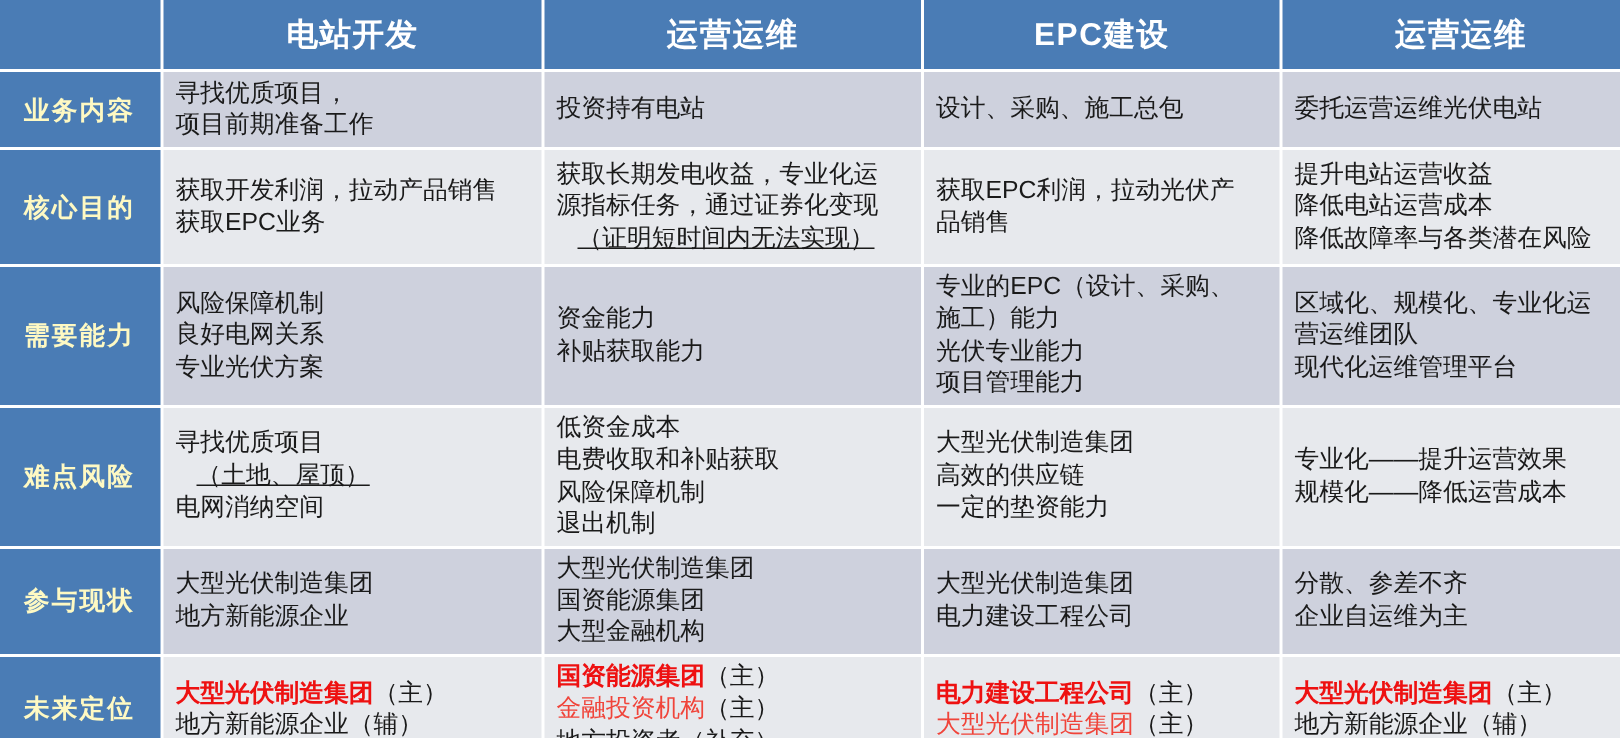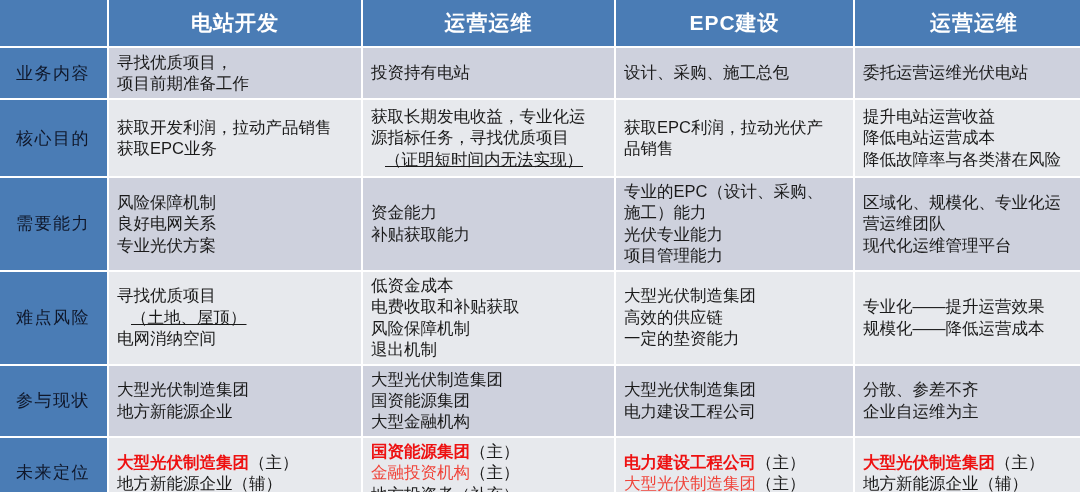--- a/index.html
+++ b/index.html
@@ -42,23 +42,23 @@
     font-weight:bold;
     letter-spacing:1px;
     text-align:center;
     vertical-align:middle;
     height:46px;
     padding:0 20px;
     border:0;
   }
   th.rowhead{
     background:#4a7cb5;
-    color:#0f172a;
+    color:#fef9c3;
     font-size:17px;
-    font-weight:normal;
+    font-weight:bold;
     letter-spacing:1.5px;
     text-align:center;
     vertical-align:middle;
     padding:0 2px;
     border:0;
     margin-left:32px;
   }
   td.cell{
     vertical-align:middle;
     padding:3px 6px 3px 8px;
@@ -109,21 +109,21 @@
         <tr class="r1 band-dark">
           <th class="rowhead">业务内容</th>
           <td class="cell"><span class="ln">寻找优质项目，</span><span class="ln">项目前期准备工作</span></td>
           <td class="cell"><span class="ln">投资持有电站</span></td>
           <td class="cell"><span class="ln">设计、采购、施工总包</span></td>
           <td class="cell"><span class="ln">委托运营运维光伏电站</span></td>
         </tr>
         <tr class="r2 band-light">
           <th class="rowhead">核心目的</th>
           <td class="cell"><span class="ln">获取开发利润，拉动产品销售</span><span class="ln">获取EPC业务</span></td>
-          <td class="cell"><span class="ln">获取长期发电收益，专业化运</span><span class="ln">源指标任务，寻找优质项目</span><span class="ln ind" style="padding-left: 14px;">（证明短时间内无法实现）</span></td>
+          <td class="cell"><span class="ln">获取长期发电收益，专业化运</span><span class="ln">源指标任务，通过证券化变现</span><span class="ln ind" style="padding-left: 14px;">（证明短时间内无法实现）</span></td>
           <td class="cell"><span class="ln">获取EPC利润，拉动光伏产</span><span class="ln">品销售</span></td>
           <td class="cell"><span class="ln">提升电站运营收益</span><span class="ln">降低电站运营成本</span><span class="ln">降低故障率与各类潜在风险</span></td>
         </tr>
         <tr class="r3 band-dark">
           <th class="rowhead">需要能力</th>
           <td class="cell"><span class="ln">风险保障机制</span><span class="ln">良好电网关系</span><span class="ln">专业光伏方案</span></td>
           <td class="cell"><span class="ln">资金能力</span><span class="ln">补贴获取能力</span></td>
           <td class="cell"><span class="ln">专业的EPC（设计、采购、</span><span class="ln">施工）能力</span><span class="ln">光伏专业能力</span><span class="ln">项目管理能力</span></td>
           <td class="cell"><span class="ln">区域化、规模化、专业化运</span><span class="ln">营运维团队</span><span class="ln">现代化运维管理平台</span></td>
         </tr>

